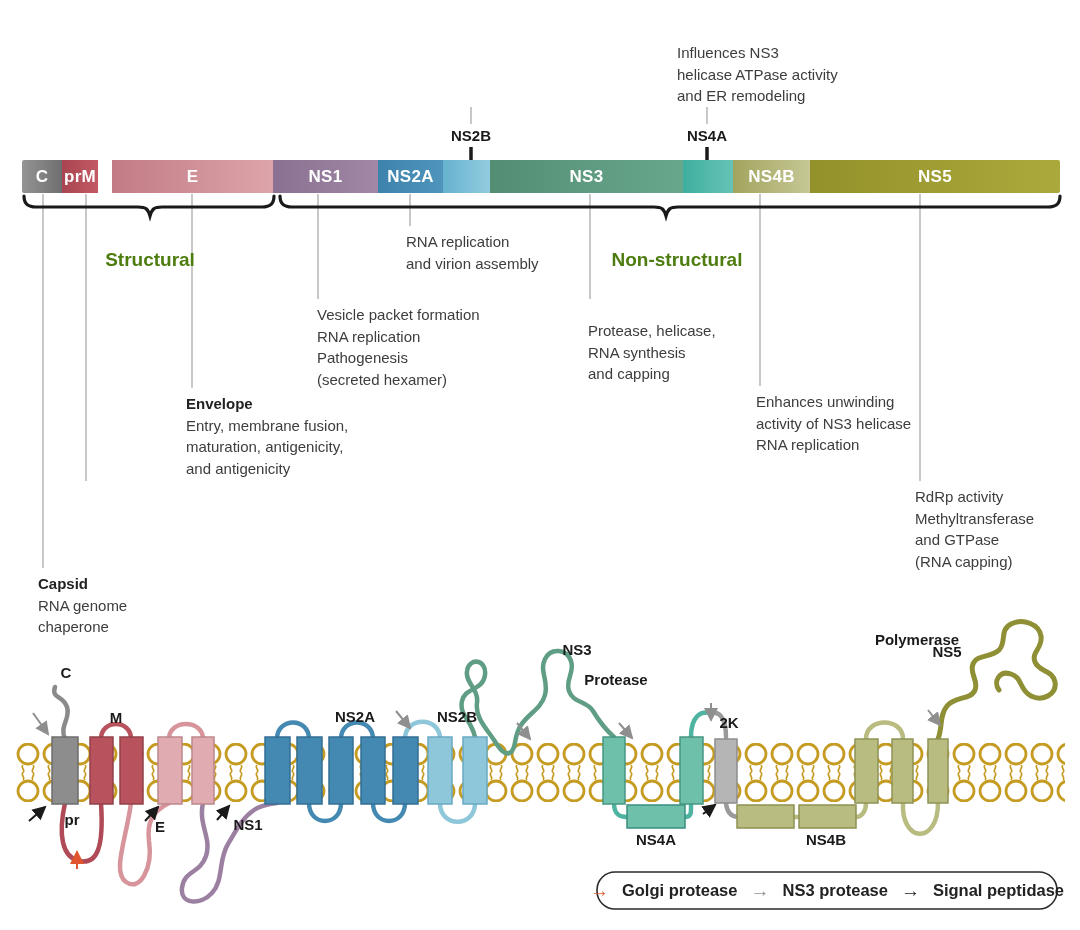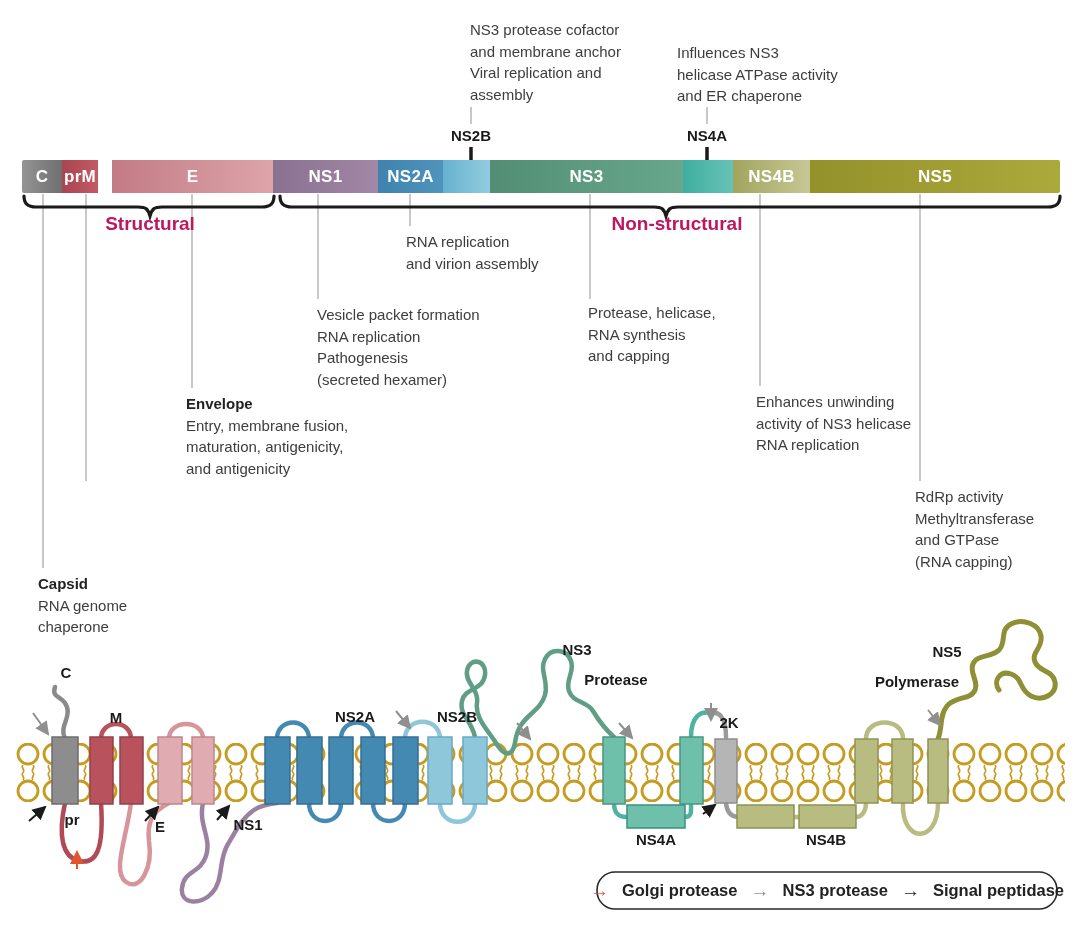--- a/index.html
+++ b/index.html
@@ -18,21 +18,21 @@
   .seg-ns2a{left:356px;width:65px; background:linear-gradient(90deg,#3d83ad,#4f94bb);}
   .seg-ns2b{left:421px;width:47px; background:linear-gradient(90deg,#66b2cf,#92cce0);}
   .seg-ns3 {left:468px;width:193px;background:linear-gradient(90deg,#538e74,#68a78c);}
   .seg-ns4a{left:661px;width:50px; background:linear-gradient(90deg,#3fae9f,#66c3b6);}
   .seg-ns4b{left:711px;width:77px; background:linear-gradient(90deg,#a2a55e,#c6c795);}
   .seg-ns5 {left:788px;width:250px;background:linear-gradient(90deg,#93912a,#aca93c);}
   
   .note{position:absolute;font-size:15px;line-height:21.5px;color:#3d3d3d;white-space:nowrap;}
   .note b{color:#222;}
   .toplabel{position:absolute;transform:translateX(-50%);font-weight:bold;font-size:15px;color:#1a1a1a;}
-  .grouplabel{position:absolute;transform:translateX(-50%);font-weight:bold;font-size:19px;color:#be185d;}
+  .grouplabel{position:absolute;transform:translateX(-50%);font-weight:bold;font-size:19px;color:#4d7c0f;margin-top:36px;}
   .mlabel{position:absolute;transform:translateX(-50%);font-weight:bold;font-size:15px;color:#1a1a1a;white-space:nowrap;}
   
   #legend{position:absolute;left:597px;top:872px;width:460px;height:37px;display:flex;align-items:center;
           justify-content:center;gap:13px;font-weight:bold;font-size:16.5px;color:#222;white-space:nowrap;}
   .leg-arrow{font-size:19px;font-weight:bold;}
   .la-golgi{color:#e0552e;}
   .la-ns3{color:#8f8f8f;}
   .la-signal{color:#1a1a1a;}
 </style>
 </head>
@@ -157,51 +157,45 @@
   <div class="seg seg-e">E</div>
   <div class="seg seg-ns1">NS1</div>
   <div class="seg seg-ns2a">NS2A</div>
   <div class="seg seg-ns2b"></div>
   <div class="seg seg-ns3">NS3</div>
   <div class="seg seg-ns4a"></div>
   <div class="seg seg-ns4b">NS4B</div>
   <div class="seg seg-ns5">NS5</div>
 </div>
 
-<div class="note abs" style="left:470px;top:19px;">
-  <div>NS3 protease cofactor</div>
-  <div>and membrane anchor</div>
-  <div>Viral replication and</div>
-  <div>assembly</div>
-</div>
 <div class="toplabel" style="left:471px;top:127px;">NS2B</div>
 
 <div class="note abs" style="left:677px;top:42px;">
   <div>Influences NS3</div>
   <div>helicase ATPase activity</div>
-  <div>and ER chaperone</div>
+  <div>and ER remodeling</div>
 </div>
 <div class="toplabel" style="left:707px;top:127px;">NS4A</div>
 
 <div class="grouplabel" style="left:150px;top:213px;">Structural</div>
 <div class="grouplabel" style="left:665px;top:213px;padding-left:24px;">Non-structural</div>
 
 <div class="note abs" style="left:406px;top:231px;">
   <div>RNA replication</div>
   <div>and virion assembly</div>
 </div>
 
 <div class="note abs" style="left:317px;top:304px;">
   <div>Vesicle packet formation</div>
   <div>RNA replication</div>
   <div>Pathogenesis</div>
   <div>(secreted hexamer)</div>
 </div>
 
-<div class="note abs" style="left:588px;top:302px;">
+<div class="note abs" style="left:588px;top:320px;">
   <div>Protease, helicase,</div>
   <div>RNA synthesis</div>
   <div>and capping</div>
 </div>
 
 <div class="note abs" style="left:186px;top:393px;">
   <div><b>Envelope</b></div>
   <div>Entry, membrane fusion,</div>
   <div>maturation, antigenicity,</div>
   <div>and antigenicity</div>
@@ -233,21 +227,21 @@
 <div class="mlabel" style="left:160px;top:818px;">E</div>
 <div class="mlabel" style="left:248px;top:816px;">NS1</div>
 <div class="mlabel" style="left:355px;top:708px;">NS2A</div>
 <div class="mlabel" style="left:457px;top:708px;">NS2B</div>
 <div class="mlabel" style="left:577px;top:641px;">NS3</div>
 <div class="mlabel" style="left:616px;top:671px;">Protease</div>
 <div class="mlabel" style="left:656px;top:831px;">NS4A</div>
 <div class="mlabel" style="left:729px;top:714px;">2K</div>
 <div class="mlabel" style="left:826px;top:831px;">NS4B</div>
 <div class="mlabel" style="left:947px;top:643px;">NS5</div>
-<div class="mlabel" style="left:917px;top:673px;">Polymerase</div>
+<div class="mlabel" style="left:917px;top:631px;">Polymerase</div>
 
 <div id="legend">
   <span class="leg-arrow la-golgi">→</span>
   <span>Golgi protease</span>
   <span class="leg-arrow la-ns3">→</span>
   <span>NS3 protease</span>
   <span class="leg-arrow la-signal">→</span>
   <span>Signal peptidase</span>
 </div>
 

